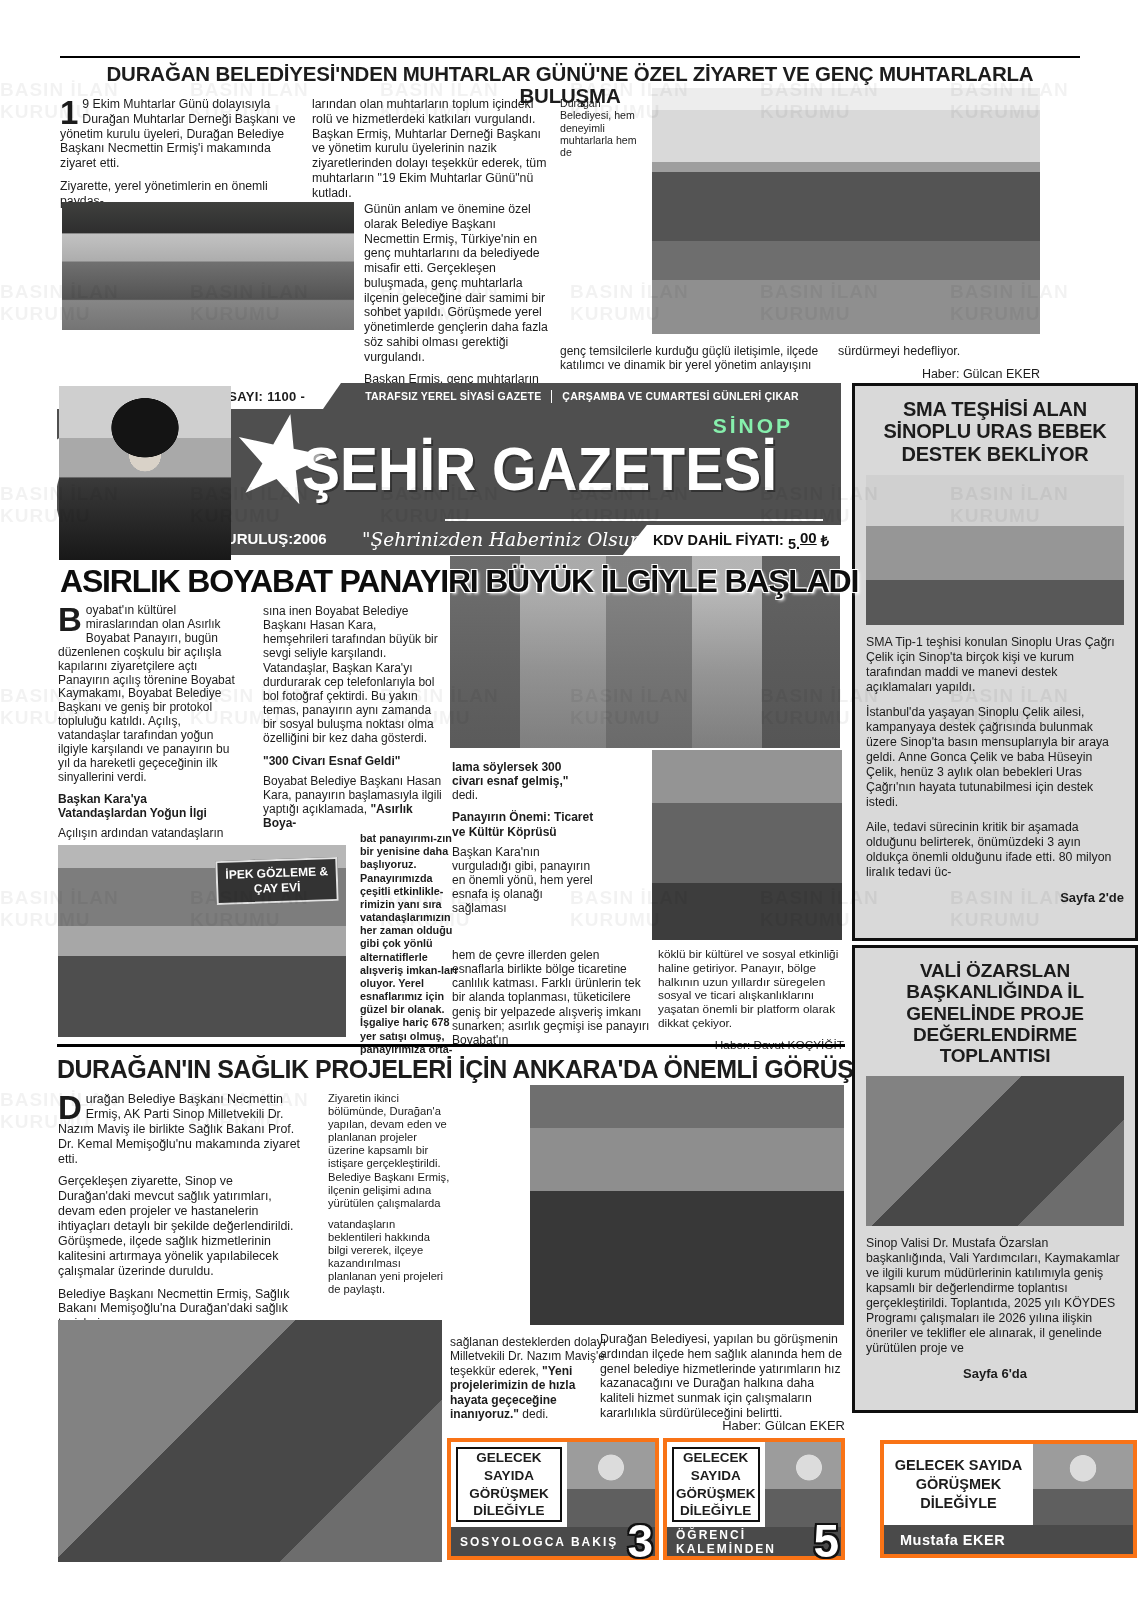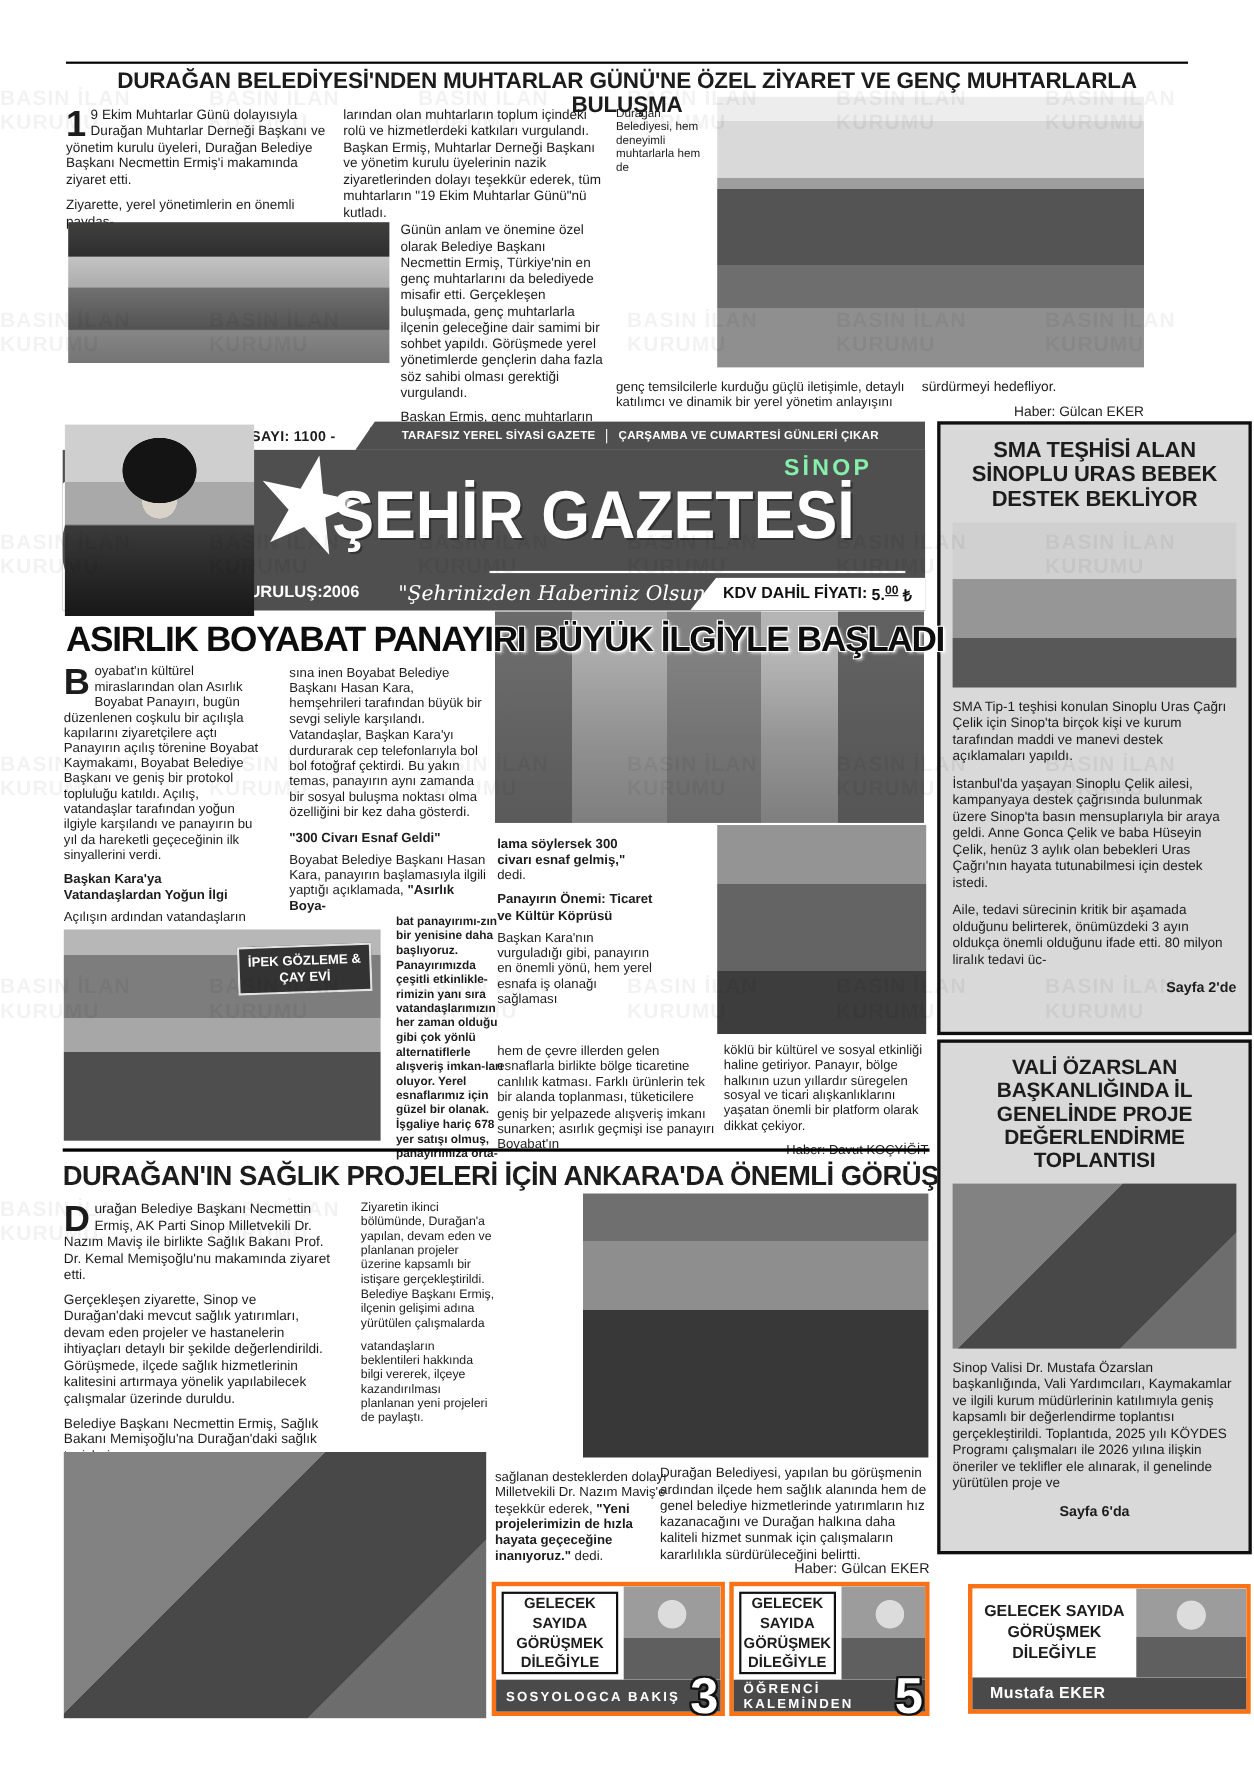--- a/index.html
+++ b/index.html
@@ -54,21 +54,21 @@
   .mh-band{position:absolute;left:0;top:26px;right:0;bottom:0;background:#4f4f4f;overflow:hidden}
   .mh-crescent{position:absolute;left:-28px;top:14px;width:150px;height:150px;border-radius:50%;background:#fff}
   .mh-crescent::after{content:"";position:absolute;left:27px;top:8px;width:134px;height:134px;border-radius:50%;background:#4f4f4f}
   .mh-star{position:absolute;left:176px;top:4px;width:95px;height:95px;background:#fff;transform:rotate(12deg);clip-path:polygon(50% 0%,61% 35%,98% 35%,68% 57%,79% 91%,50% 70%,21% 91%,32% 57%,2% 35%,39% 35%)}
   .mh-city{position:absolute;right:48px;top:5px;color:#86efac;font-weight:800;font-size:21px;letter-spacing:3px}
   .mh-title{position:absolute;left:185px;right:4px;top:24px;text-align:center;color:#fff;font-size:57px;font-weight:800;letter-spacing:0;white-space:nowrap;text-shadow:2px 2px 0 rgba(0,0,0,.35);transform:scaleY(1.08);transform-origin:top}
   .mh-underline{position:absolute;left:388px;right:18px;top:110px;height:2px;background:#fff}
   .mh-founded{position:absolute;left:158px;bottom:8px;color:#fff;font-weight:800;font-size:15px}
   .mh-slogan{position:absolute;left:305px;bottom:5px;color:#fff;font-family:"DejaVu Serif",serif;font-style:italic;font-size:18.5px}
   .mh-price{position:absolute;right:0;bottom:0;height:30px;background:#fff;color:#111;display:flex;align-items:center;gap:4px;font-weight:800;font-size:14.5px;padding:0 12px 0 30px;clip-path:polygon(24px 0,100% 0,100% 100%,0 100%)}
-  .mh-price sup{font-size:11px;text-decoration:underline}
+  .mh-price sup{font-size:15px;text-decoration:underline}
   .mh-ataturk{position:absolute;left:2px;top:3px;width:172px;height:174px;z-index:5;background:radial-gradient(ellipse 34px 30px at 50% 24%,#141414 0 98%,rgba(0,0,0,0) 100%),radial-gradient(circle 16px at 50% 40%,#d9d2c8 0 98%,rgba(0,0,0,0) 100%),linear-gradient(180deg,#cfcfcf 0 30%,#a9a9a9 30% 52%,#3a3a3a 53%,#181818 100%)}
 
   
   .ms-photo-top{position:absolute;left:450px;top:556px;width:390px;height:192px}
   .ms-headline{position:absolute;left:60px;top:566px;width:782px;z-index:6;font-size:32px;font-weight:800;letter-spacing:-1.2px;line-height:.95;white-space:nowrap;color:#0d0d0d;text-shadow:1px 1px 0 #fff,-1px -1px 0 #fff,1px -1px 0 #fff,-1px 1px 0 #fff,2px 2px 3px rgba(255,255,255,.9)}
   .ms-col1{position:absolute;left:58px;top:604px;width:180px;height:238px;overflow:hidden}
   .ms-col1 p{font-size:12px;line-height:1.16}
   .ms-photo-ipek{position:absolute;left:58px;top:845px;width:288px;height:192px}
   .ipek-sign{position:absolute;right:8px;top:14px;width:122px;background:#333;border:2px solid #e2e2e2;color:#fff;font-weight:800;font-size:12px;line-height:1.25;text-align:center;padding:5px 3px;transform:rotate(-2deg)}
   .ms-col2{position:absolute;left:263px;top:604px;width:182px}
@@ -181,21 +181,21 @@
     <p>Başkan Ermiş, genç muhtarların</p>
   </div>
 
   <div class="ts-col3">
     <p>Durağan Belediyesi, hem deneyimli muhtarlarla hem de</p>
   </div>
 
   <div class="ts-photo-right photo ph-office"></div>
 
   <div class="ts-strip">
-    <p>genç temsilcilerle kurduğu güçlü iletişimle, detaylı katılımcı ve dinamik bir yerel yönetim anlayışını</p>
+    <p>genç temsilcilerle kurduğu güçlü iletişimle, ilçede katılımcı ve dinamik bir yerel yönetim anlayışını</p>
   </div>
 
   <div class="ts-tail">
     <p>sürdürmeyi hedefliyor.</p>
     <p class="byline">Haber: Gülcan EKER</p>
   </div>
 
   <header class="mh">
     <div class="mh-topline">
       <span class="mh-issue">YIL:19 - SAYI: 1100 -</span>

